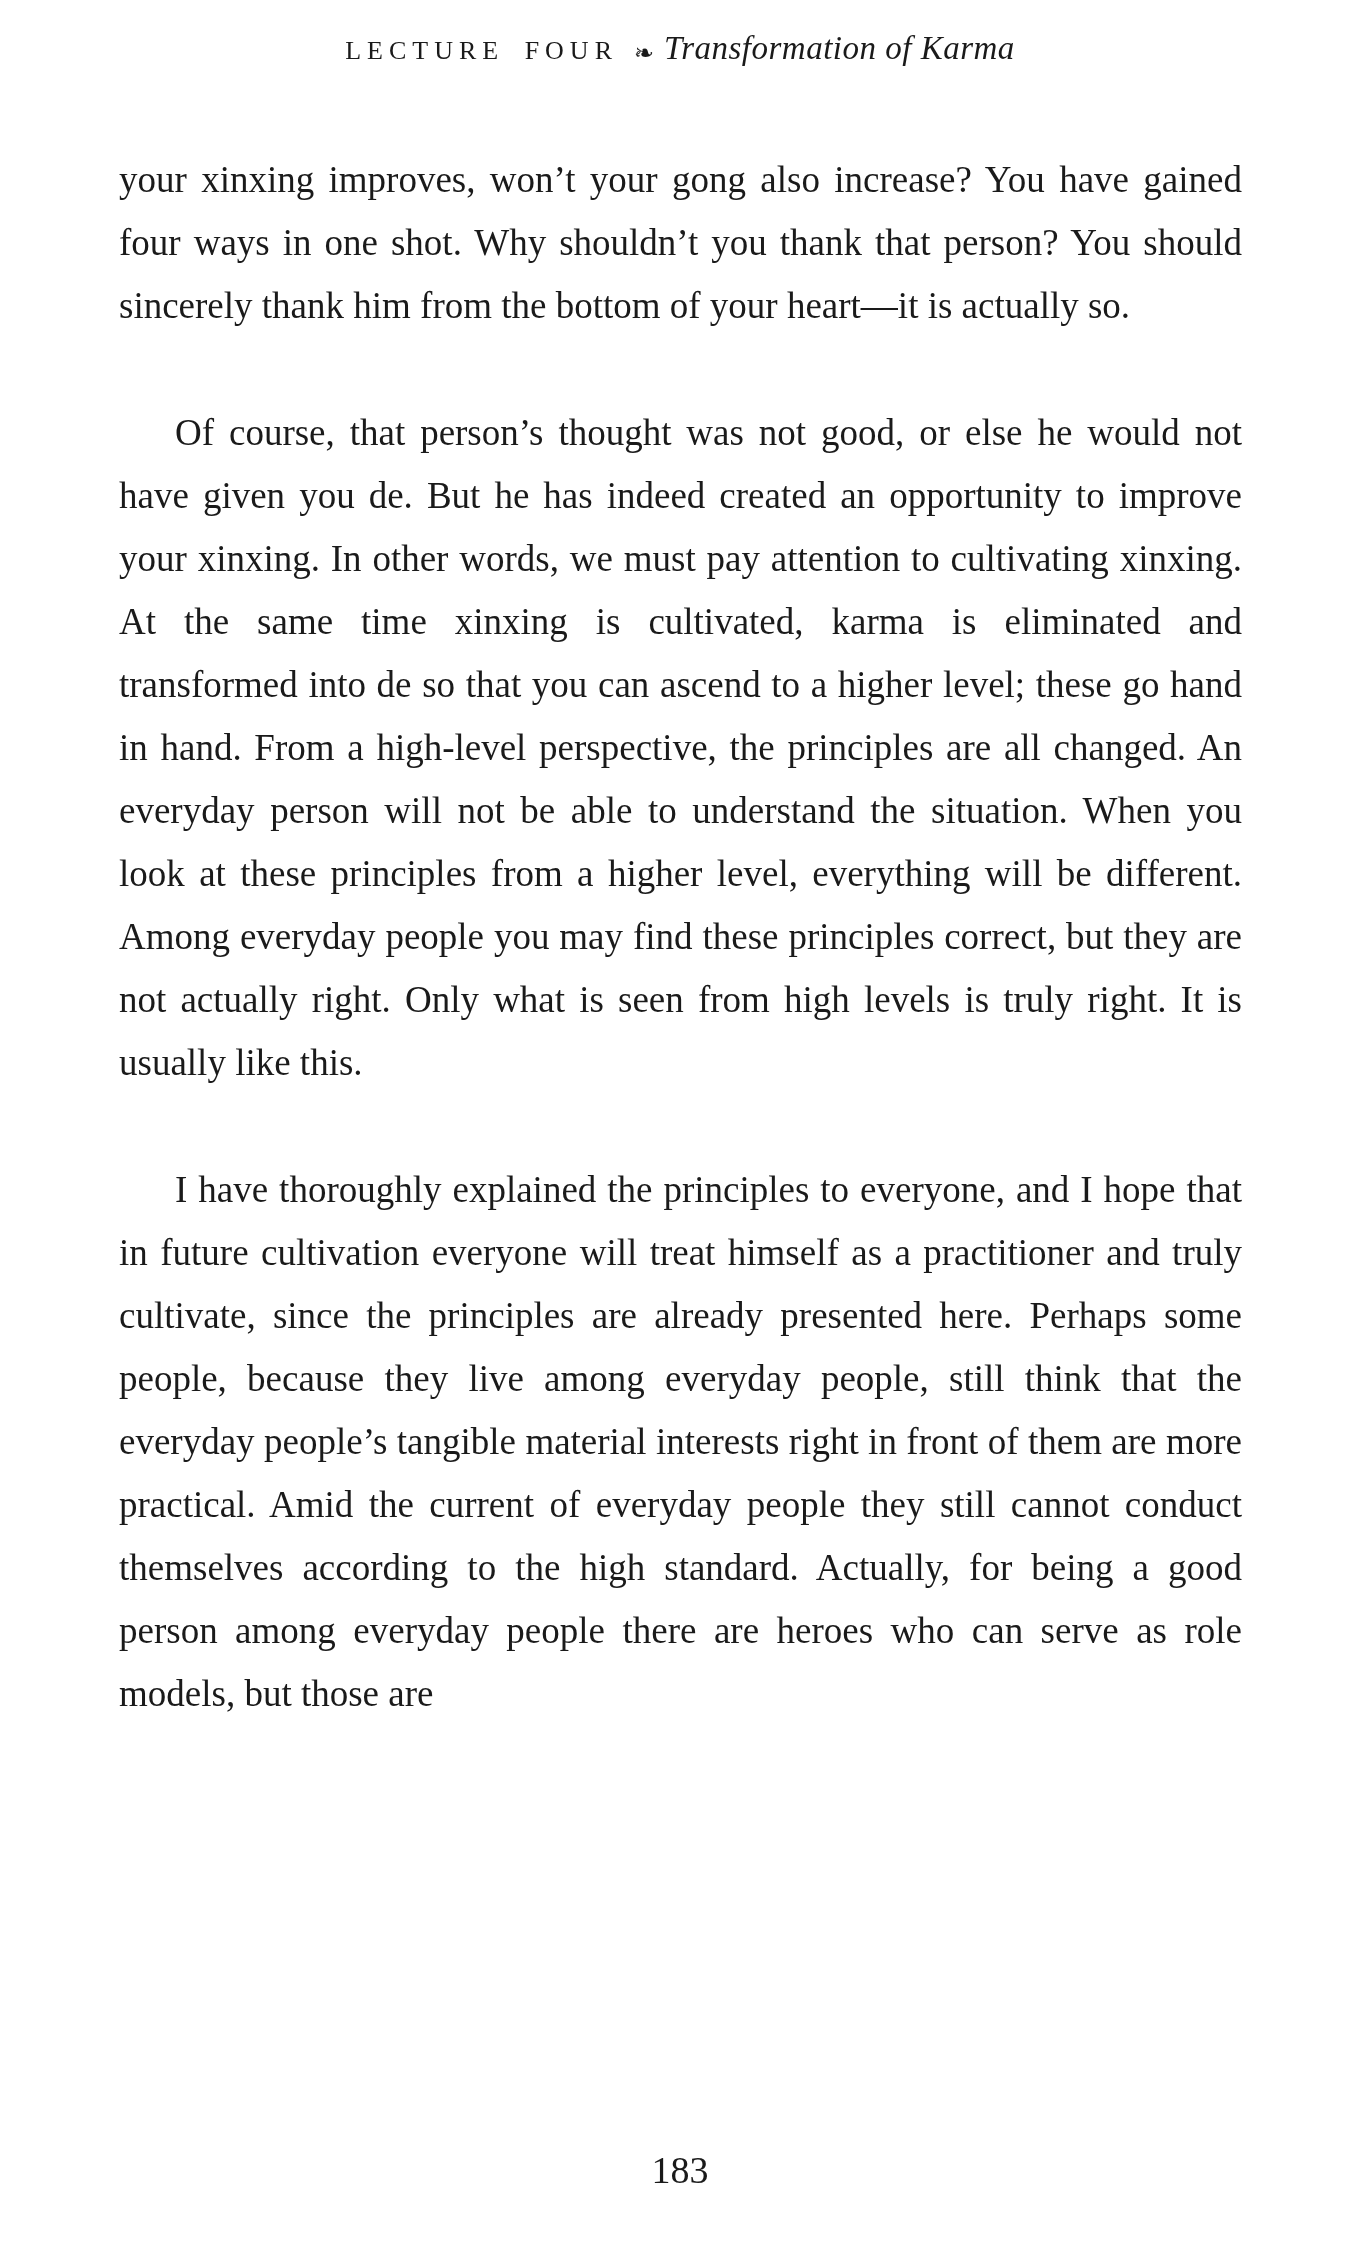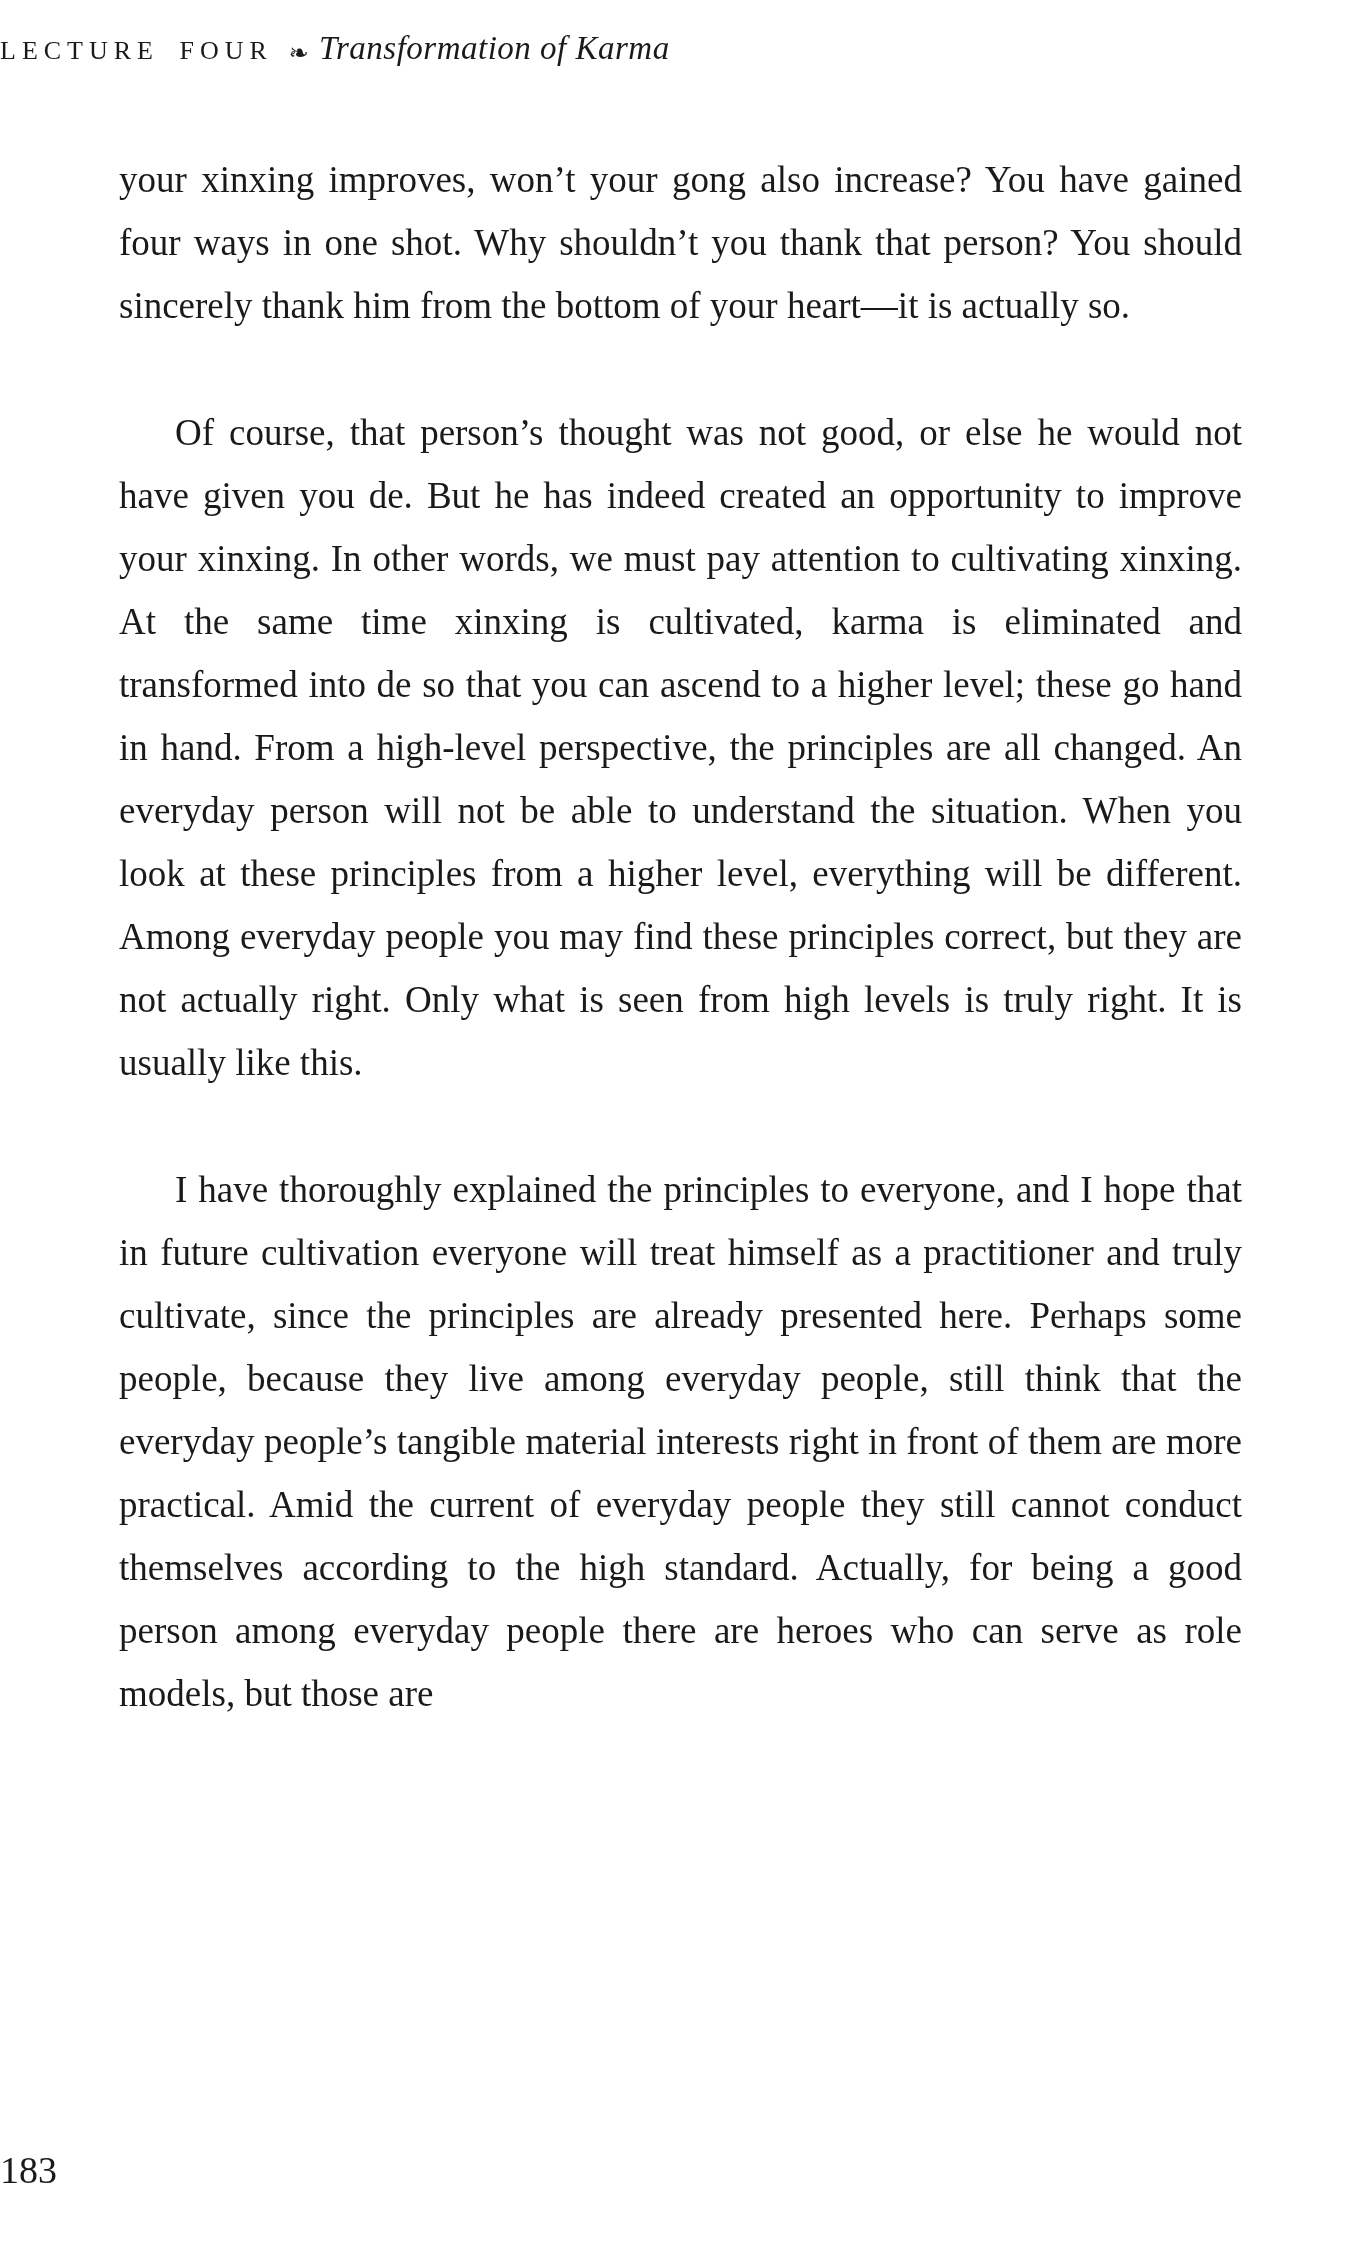--- a/index.html
+++ b/index.html
@@ -19,21 +19,21 @@
     width: 1360px;
     height: 2247px;
     background: #ffffff;
     overflow: hidden;
   }
   .running-header {
     position: absolute;
     top: 30px;
     left: 0;
     right: 0;
-    text-align: left;
+    text-align: center;
     white-space: nowrap;
   }
   .lecture-label {
     font-size: 26px;
     letter-spacing: 6px;
     word-spacing: 8px;
     color: #1a1a1a;
   }
   .ornament {
     font-family: "DejaVu Sans", sans-serif;
@@ -67,20 +67,21 @@
     margin-top: 64px;
   }
   .para.indent {
     text-indent: 56px;
   }
   .folio {
     position: absolute;
     top: 2148px;
     left: 0;
     right: 0;
+    text-align: center;
     font-size: 38px;
     color: #1a1a1a;
   }
 </style>
 </head>
 <body>
 
 <div class="page">
 
   <header class="running-header">

